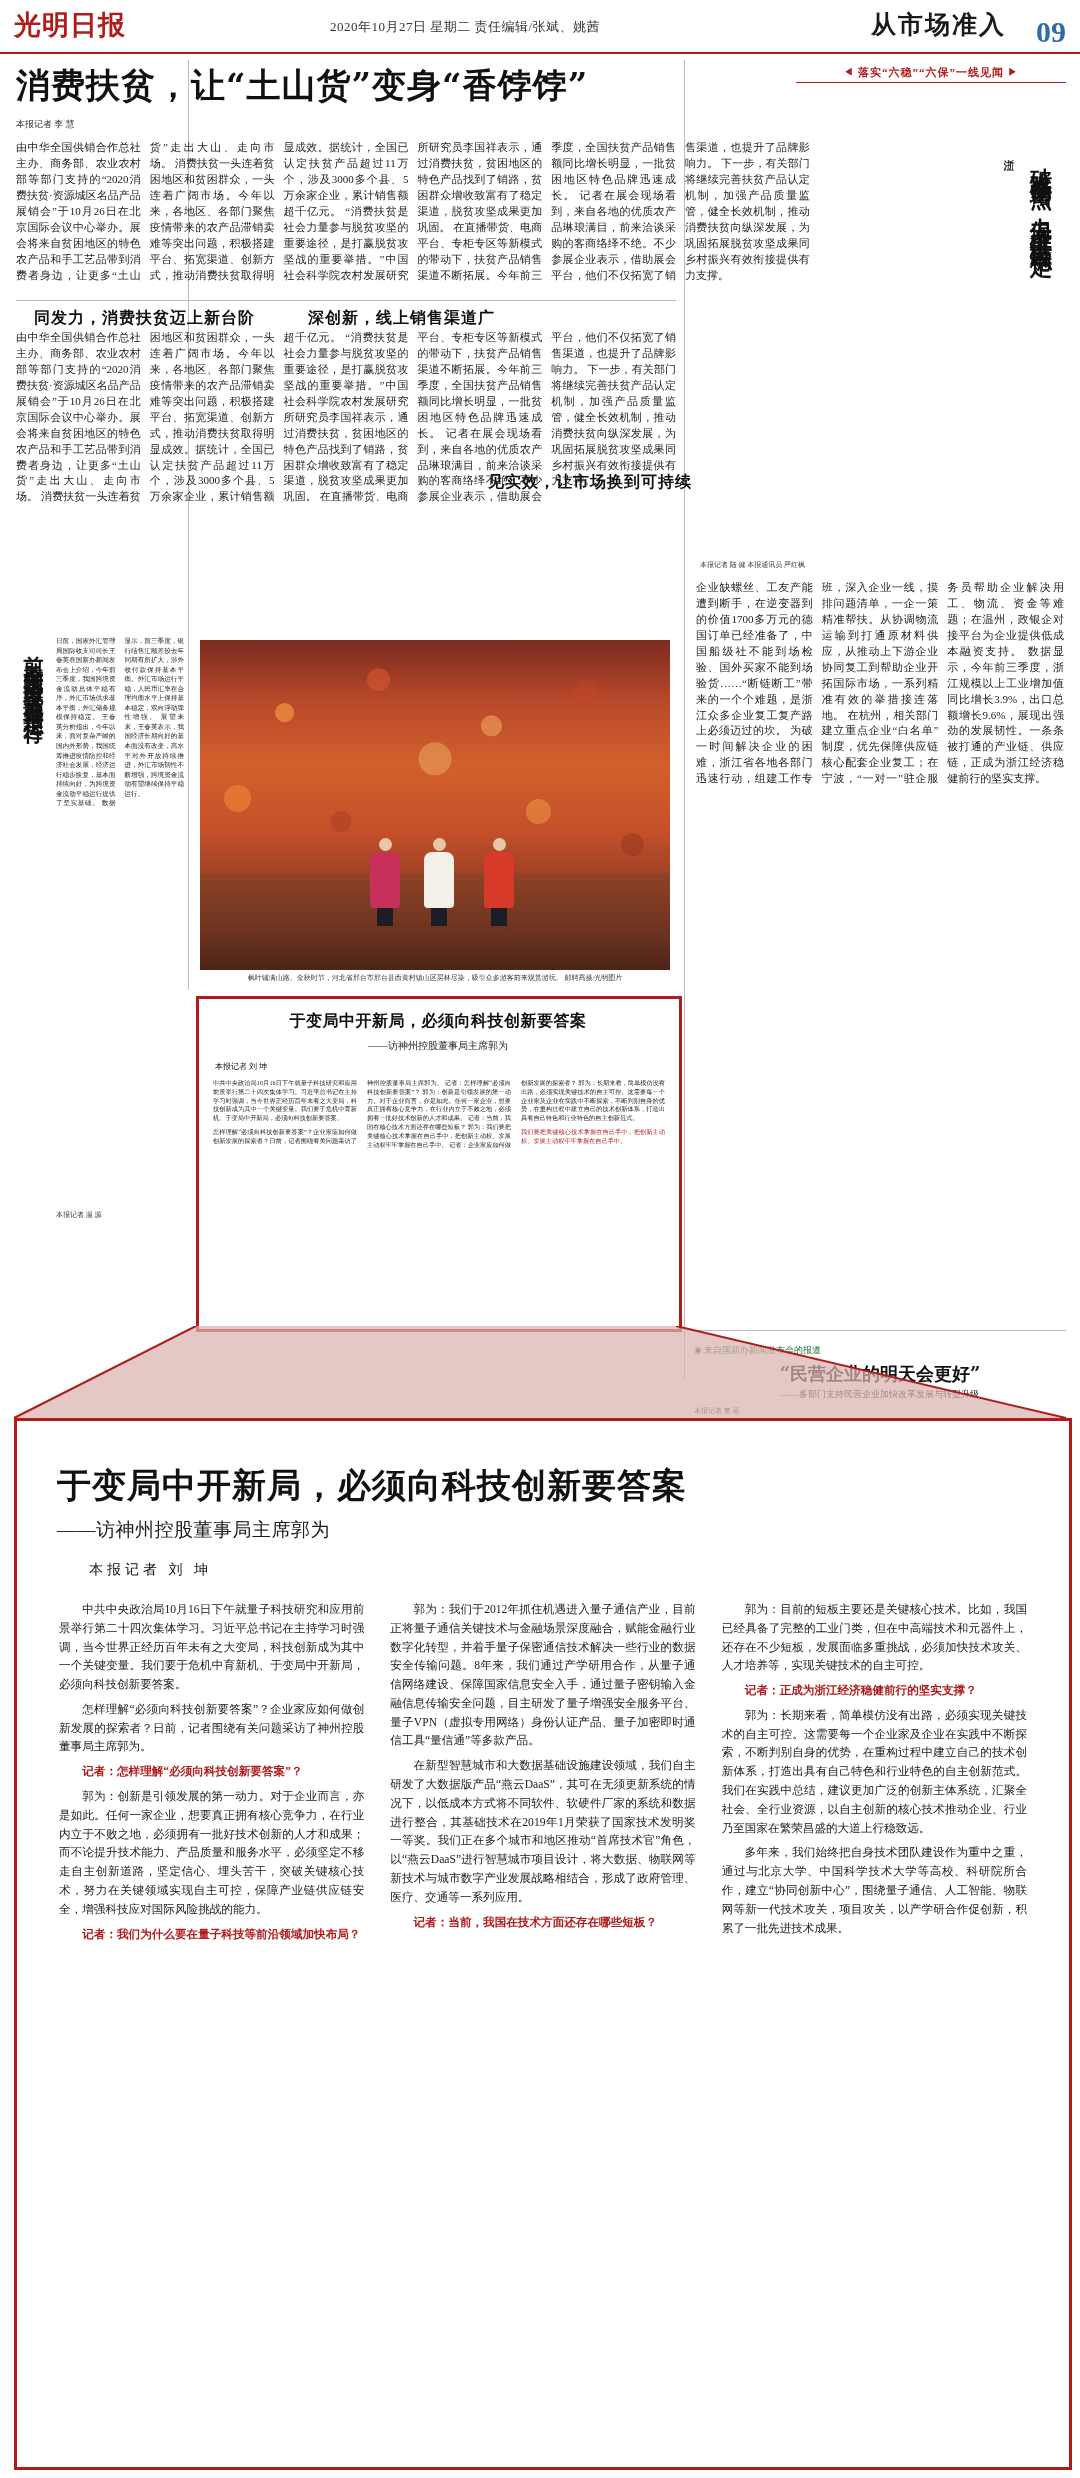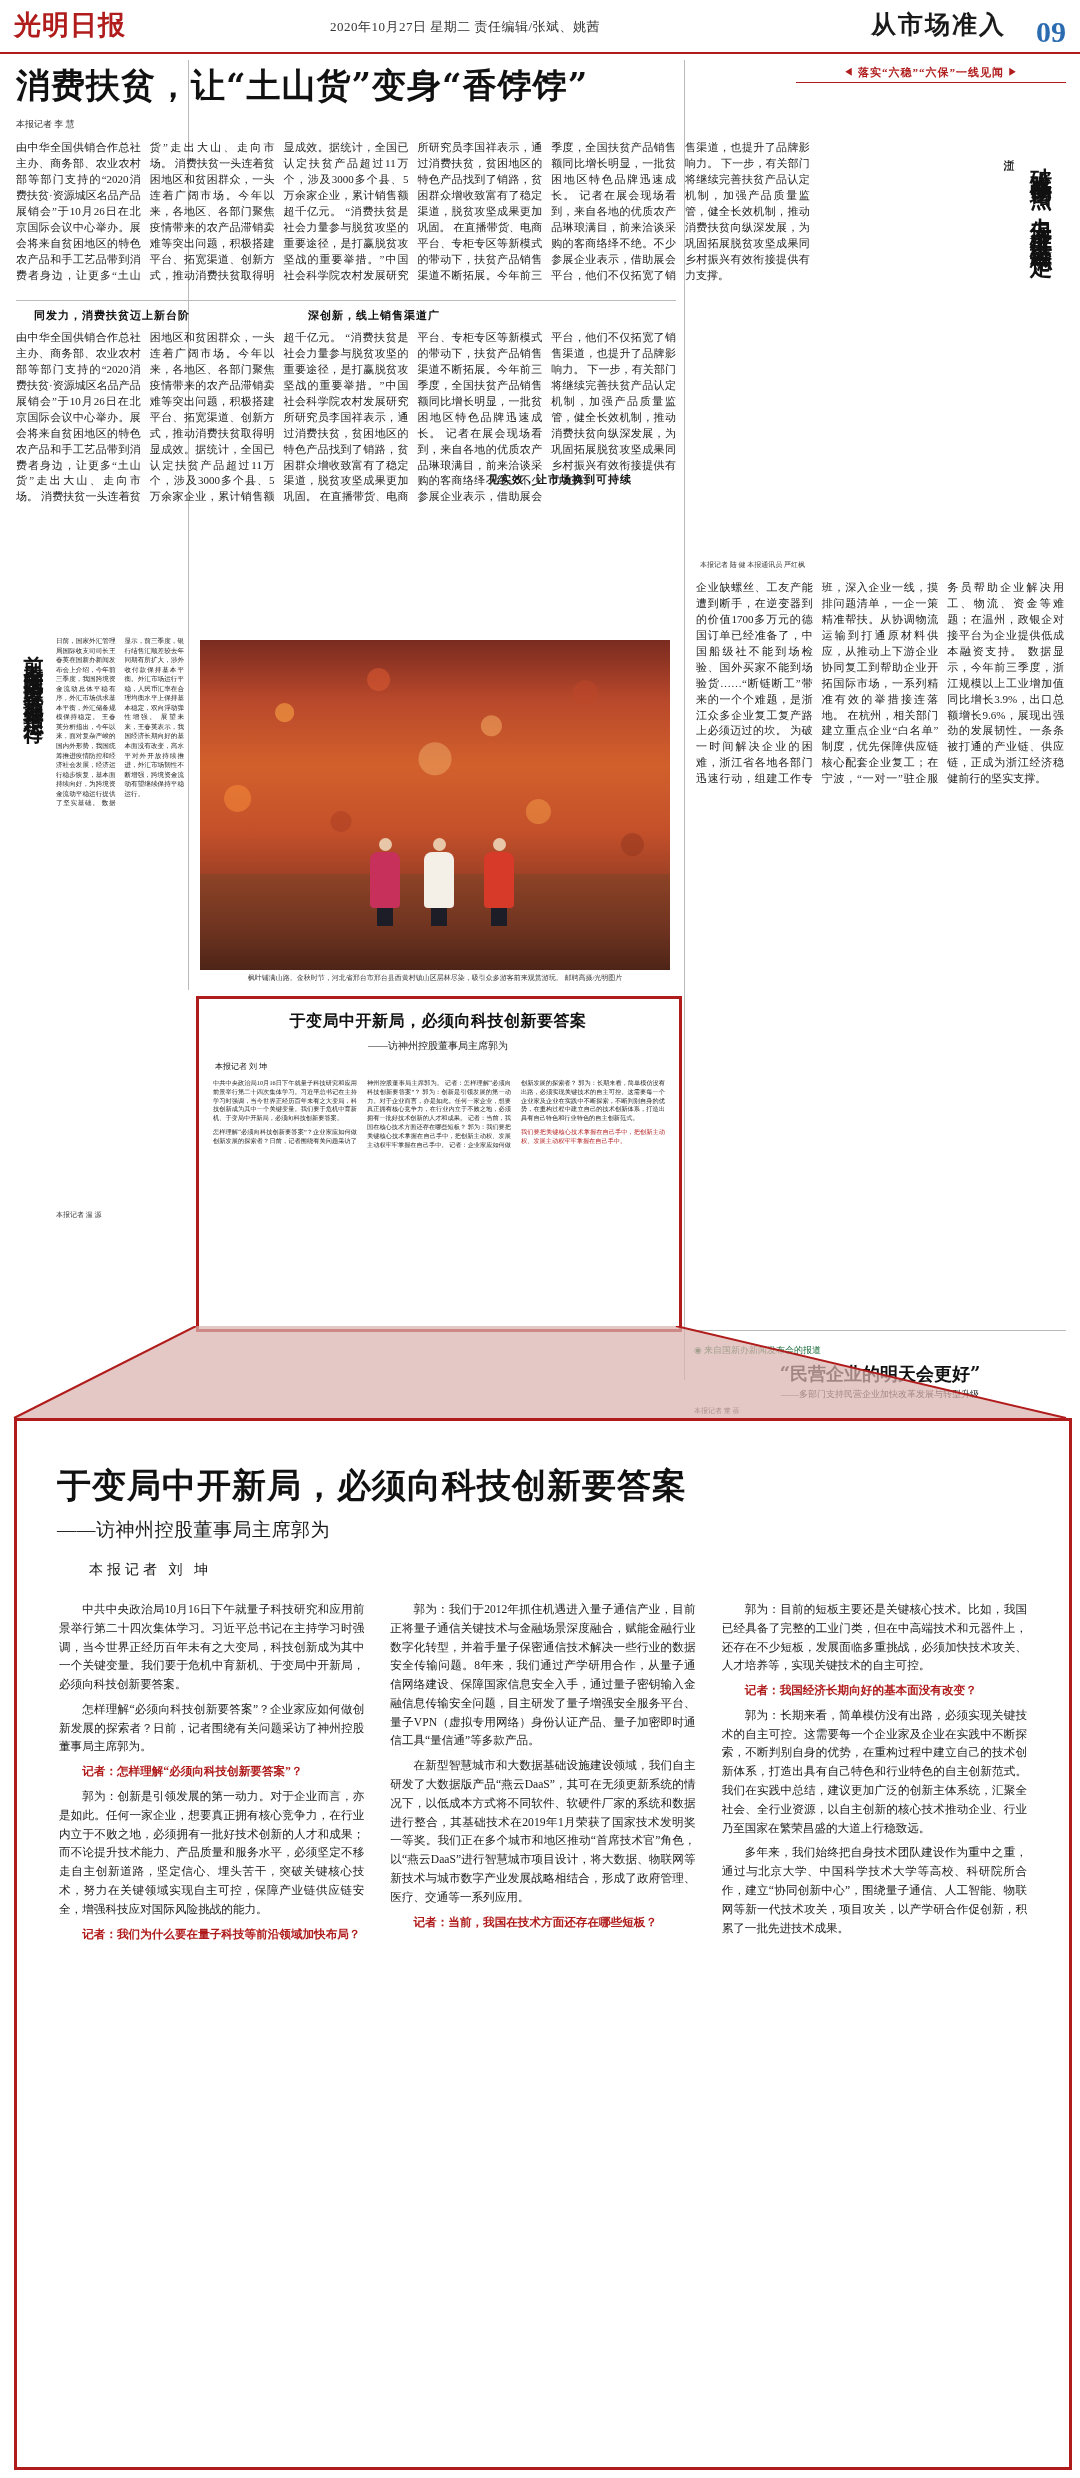--- a/index.html
+++ b/index.html
@@ -39,21 +39,21 @@
   .headline-main{
     position:absolute;left:16px;top:66px;width:660px;
     font-size:34px;font-weight:bold;letter-spacing:1px;line-height:1.15;
     font-family:"DejaVu Serif", serif;
   }
   .byline{position:absolute;font-size:9px;color:#333;}
   .col-text{
     position:absolute;font-size:11px;line-height:1.45;color:#222;text-align:justify;
     column-gap:9px;
   }
-  .sub-h{position:absolute;font-size:11px;font-weight:bold;letter-spacing:1px;padding-left:18px;}
+  .sub-h{position:absolute;font-size:16px;font-weight:bold;letter-spacing:1px;padding-left:18px;}
 
   
   .vhead{
     position:absolute;left:10px;top:640px;width:36px;height:430px;
     writing-mode:vertical-rl;text-orientation:upright;
     font-size:20px;font-weight:bold;letter-spacing:4px;line-height:1.25;
     font-family:"DejaVu Serif", serif;
   }
   .vhead2{
     position:absolute;right:24px;top:150px;width:40px;height:420px;
@@ -310,19 +310,19 @@
     <div class="mag-body" id="mag-body">
         <p>中共中央政治局10月16日下午就量子科技研究和应用前景举行第二十四次集体学习。习近平总书记在主持学习时强调，当今世界正经历百年未有之大变局，科技创新成为其中一个关键变量。我们要于危机中育新机、于变局中开新局，必须向科技创新要答案。</p>
         <p>怎样理解“必须向科技创新要答案”？企业家应如何做创新发展的探索者？日前，记者围绕有关问题采访了神州控股董事局主席郭为。</p>
         <p class="q-red">记者：怎样理解“必须向科技创新要答案”？</p>
         <p>郭为：创新是引领发展的第一动力。对于企业而言，亦是如此。任何一家企业，想要真正拥有核心竞争力，在行业内立于不败之地，必须拥有一批好技术创新的人才和成果；而不论提升技术能力、产品质量和服务水平，必须坚定不移走自主创新道路，坚定信心、埋头苦干，突破关键核心技术，努力在关键领域实现自主可控，保障产业链供应链安全，增强科技应对国际风险挑战的能力。</p>
         <p class="q-red">记者：我们为什么要在量子科技等前沿领域加快布局？</p>
         <p>郭为：我们于2012年抓住机遇进入量子通信产业，目前正将量子通信关键技术与金融场景深度融合，赋能金融行业数字化转型，并着手量子保密通信技术解决一些行业的数据安全传输问题。8年来，我们通过产学研用合作，从量子通信网络建设、保障国家信息安全入手，通过量子密钥输入金融信息传输安全问题，目主研发了量子增强安全服务平台、量子VPN（虚拟专用网络）身份认证产品、量子加密即时通信工具“量信通”等多款产品。</p>
         <p>在新型智慧城市和大数据基础设施建设领域，我们自主研发了大数据版产品“燕云DaaS”，其可在无须更新系统的情况下，以低成本方式将不同软件、软硬件厂家的系统和数据进行整合，其基础技术在2019年1月荣获了国家技术发明奖一等奖。我们正在多个城市和地区推动“首席技术官”角色，以“燕云DaaS”进行智慧城市项目设计，将大数据、物联网等新技术与城市数字产业发展战略相结合，形成了政府管理、医疗、交通等一系列应用。</p>
         <p class="q-red">记者：当前，我国在技术方面还存在哪些短板？</p>
         <p>郭为：目前的短板主要还是关键核心技术。比如，我国已经具备了完整的工业门类，但在中高端技术和元器件上，还存在不少短板，发展面临多重挑战，必须加快技术攻关、人才培养等，实现关键技术的自主可控。</p>
-        <p class="q-red">记者：我国经济长期向好的基本面没有改变？</p>
+        <p class="q-red">记者：正成为浙江经济稳健前行的坚实支撑？</p>
         <p>郭为：长期来看，简单模仿没有出路，必须实现关键技术的自主可控。这需要每一个企业家及企业在实践中不断探索，不断判别自身的优势，在重构过程中建立自己的技术创新体系，打造出具有自己特色和行业特色的自主创新范式。我们在实践中总结，建议更加广泛的创新主体系统，汇聚全社会、全行业资源，以自主创新的核心技术推动企业、行业乃至国家在繁荣昌盛的大道上行稳致远。</p>
         <p>多年来，我们始终把自身技术团队建设作为重中之重，通过与北京大学、中国科学技术大学等高校、科研院所合作，建立“协同创新中心”，围绕量子通信、人工智能、物联网等新一代技术攻关，项目攻关，以产学研合作促创新，积累了一批先进技术成果。</p>
       </div>
   </div>
 
 </div>
 
 </body></html>

